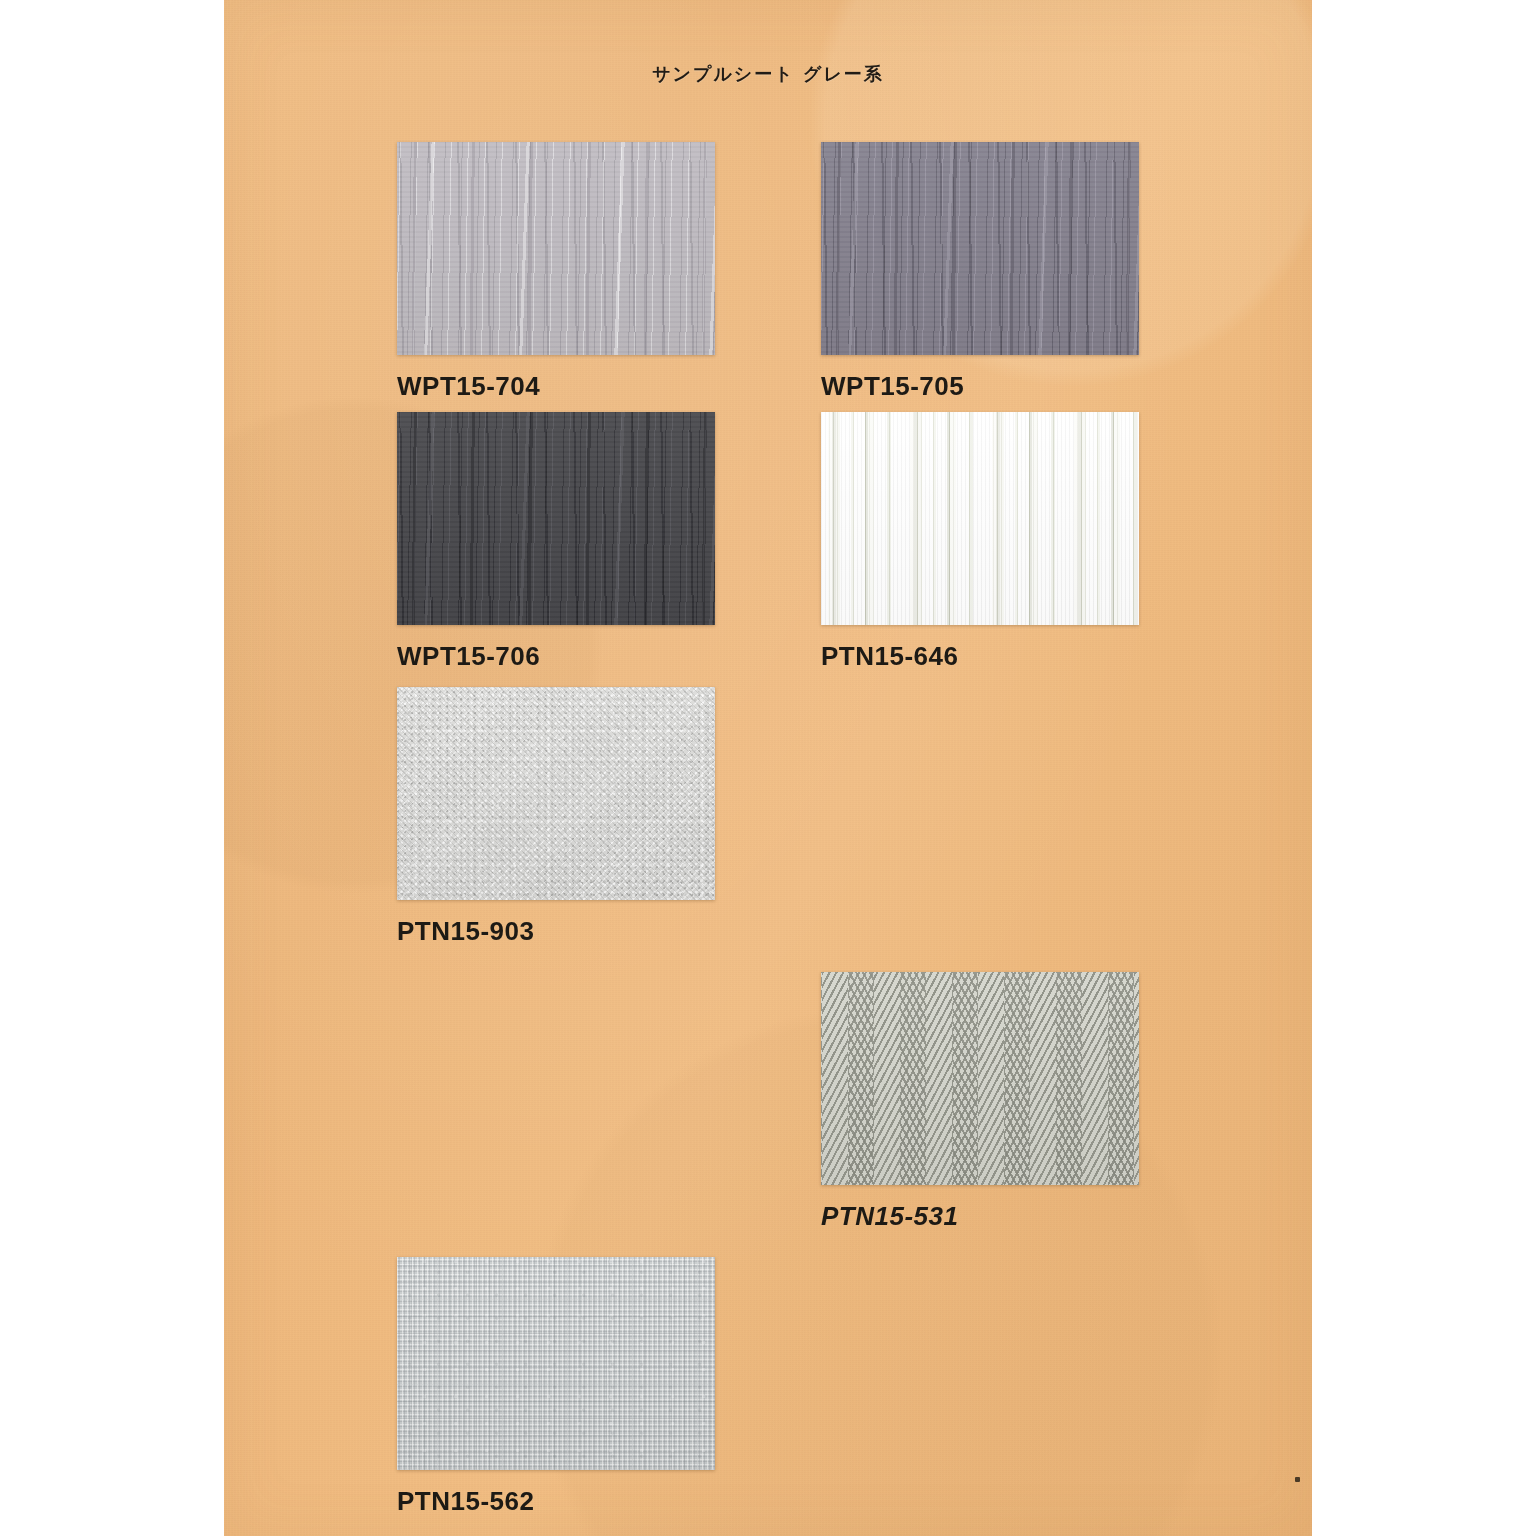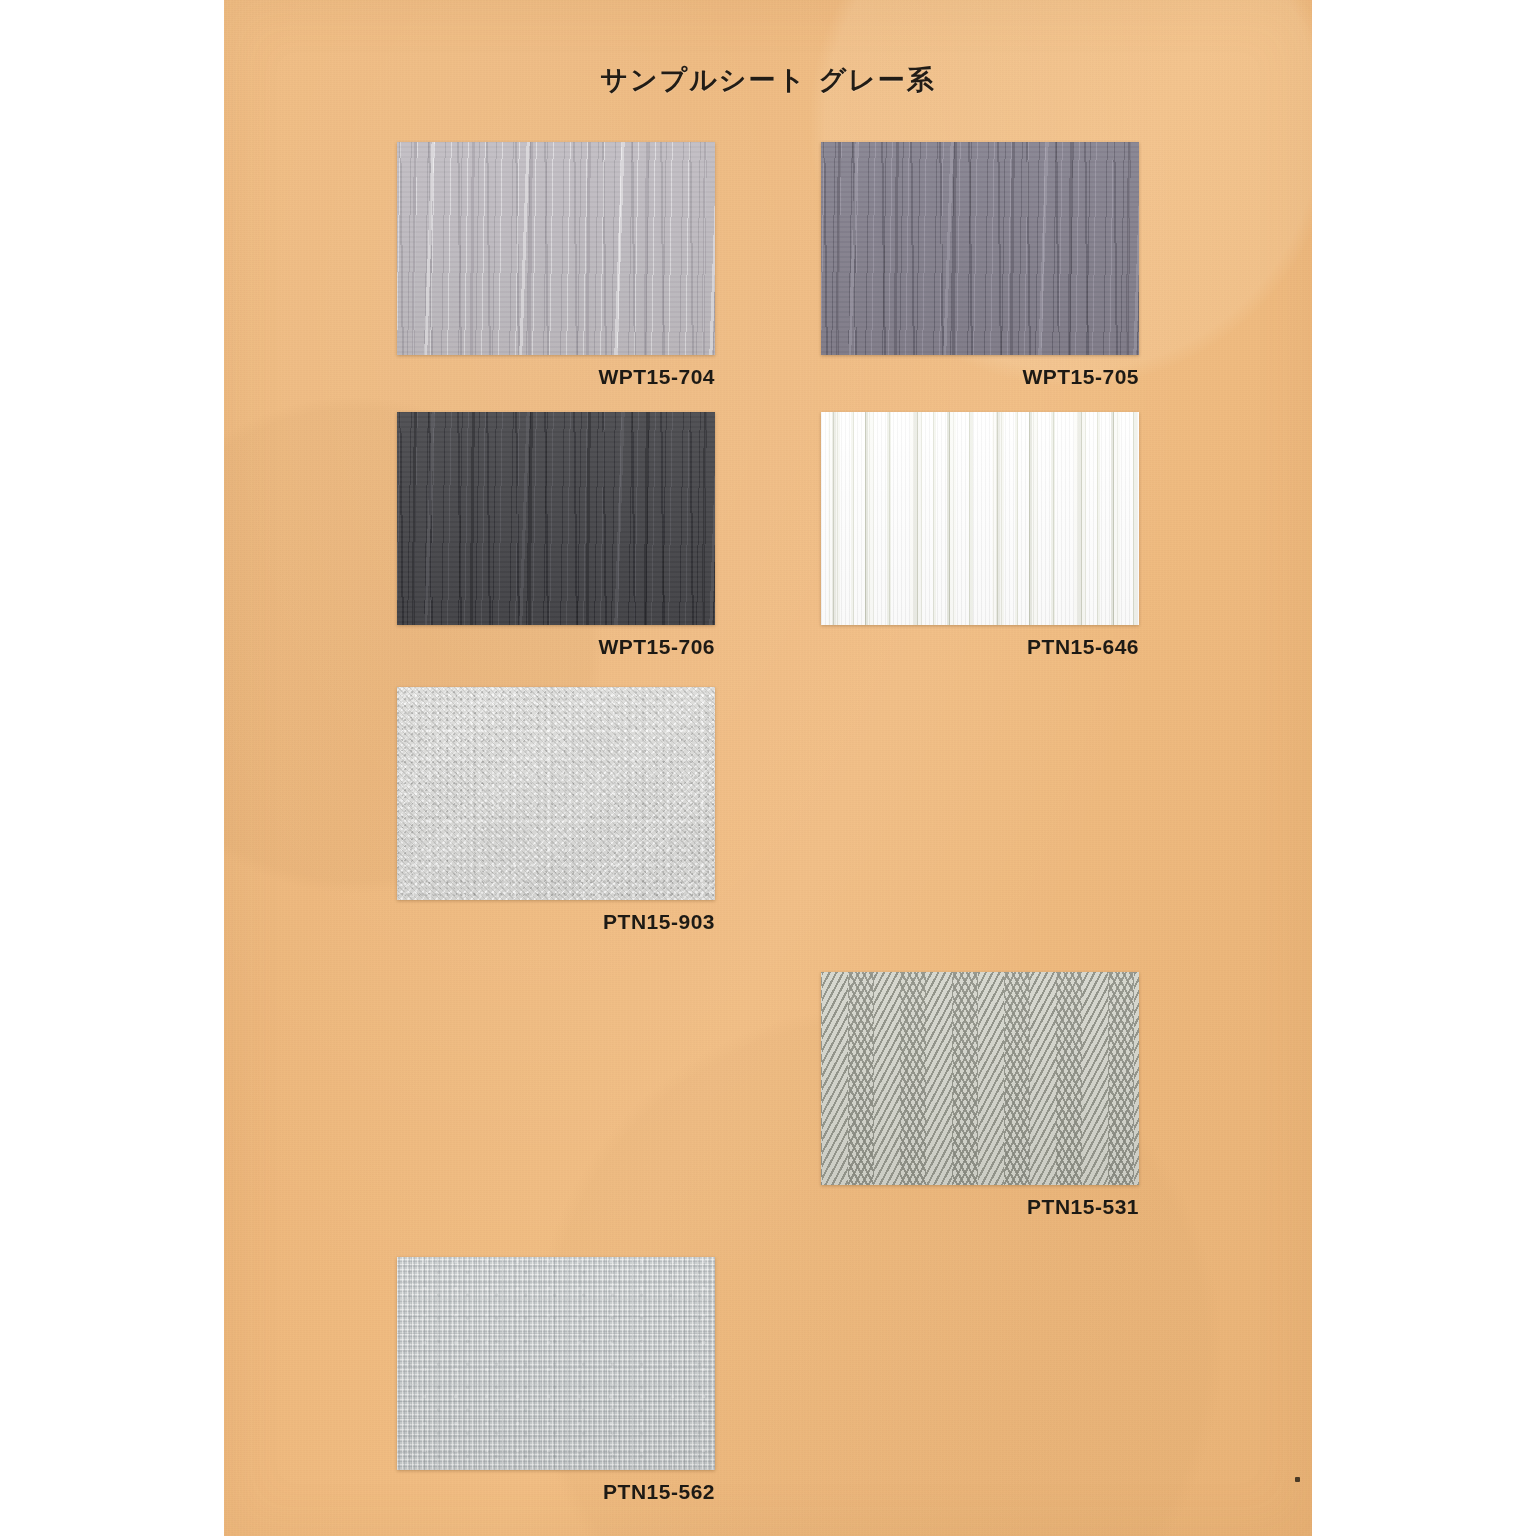--- a/index.html
+++ b/index.html
@@ -50,21 +50,21 @@
   }
 
   
   #title {
     position: absolute;
     left: 0;
     top: 62px;
     width: 1088px;
     text-align: center;
     font-family: "DejaVu Sans", "Liberation Sans", sans-serif;
-    font-size: 27px;
+    font-size: 18px;
     font-weight: 600;
     letter-spacing: 2px;
     color: #211c16;
     z-index: 5;
     text-shadow: 0 1px 0 rgba(255,255,255,0.18);
   }
 
   
   #grid {
     position: absolute;
@@ -79,25 +79,25 @@
     height: 213px;
     overflow: hidden;
     box-shadow: 0 1px 3px rgba(90,55,20,0.30);
   }
   .swatch .shade {
     position: absolute; inset: 0;
     pointer-events: none;
     background: linear-gradient(178deg, rgba(255,255,255,0.05), rgba(0,0,0,0.045));
   }
   .label {
-    margin-top: 10px;
+    margin-top: 16px;
     width: 318px;
-    text-align: right;
+    text-align: left;
     font-family: "Liberation Sans", "DejaVu Sans", sans-serif;
-    font-size: 21px;
+    font-size: 26px;
     font-weight: 600;
     letter-spacing: 0.5px;
     color: #1d1a15;
   }
 
   
 
   
   .tex-wood {
     background-color: var(--base);
@@ -301,21 +301,21 @@
           <div class="shade"></div>
         </div>
         <div class="label">PTN15-646</div>
       </div>
       <div class="cell" style="left: 173px; top: 687px;">
         <div class="swatch tex-stucco" style="--base: #dcdcda; --hi: rgba(255,255,255,0.75); --lo: rgba(120,120,118,0.38);">
           <div class="shade"></div>
         </div>
         <div class="label">PTN15-903</div>
       </div>
-      <div class="cell" style="left: 597px; top: 972px;">
+      <div class="cell" style="left: 597px; top: 972px; font-style: italic;">
         <div class="swatch tex-chevron" style="--base: #d5d6cd; --ink: rgba(134,136,126,0.88);">
           <div class="shade"></div>
         </div>
         <div class="label">PTN15-531</div>
       </div>
       <div class="cell" style="left: 173px; top: 1257px;">
         <div class="swatch tex-linen" style="--base: #c9cdce; --warp: rgba(255,255,255,0.55); --weft: rgba(140,146,150,0.35); --slub: rgba(120,126,130,0.30);">
           <div class="shade"></div>
         </div>
         <div class="label">PTN15-562</div>

